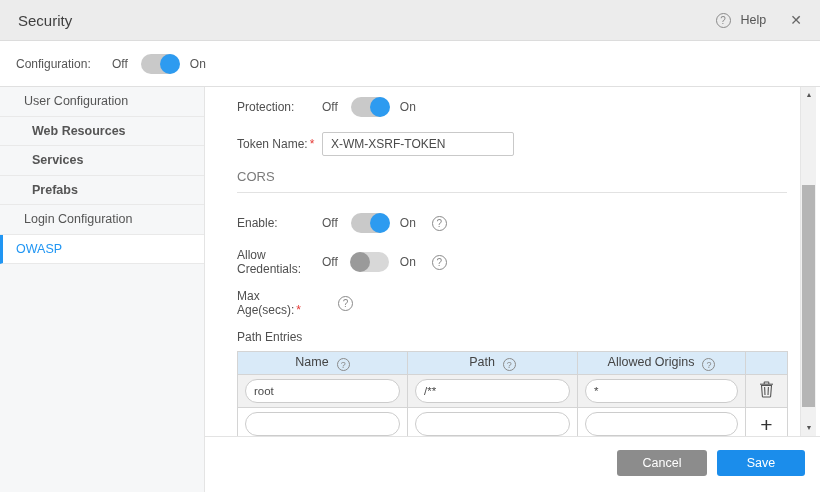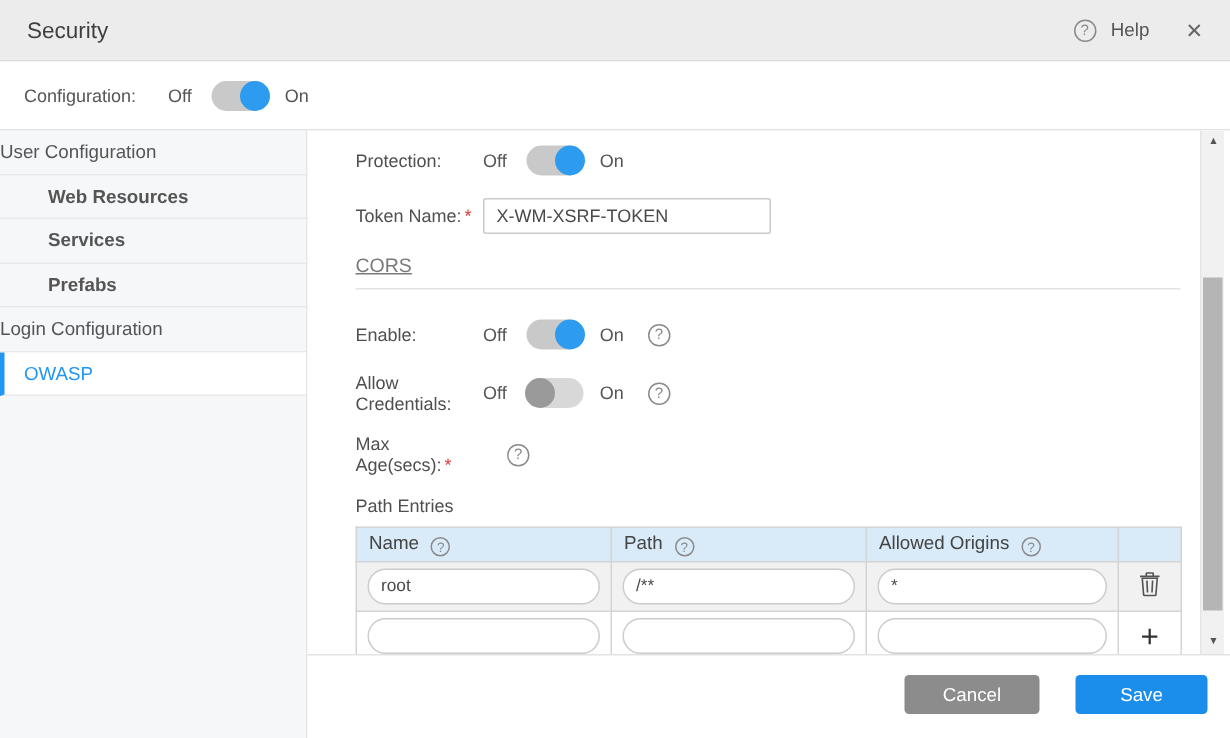--- a/index.html
+++ b/index.html
@@ -45,49 +45,49 @@
 
   
   .body { flex:1; display:grid; grid-template-columns:205px 1fr; grid-template-rows:350px 55px; }
 
   
   .sidebar {
     grid-row:1 / span 2; background:#f6f7f8; border-right:1px solid #e4e4e4;
     display:flex; flex-direction:column;
   }
   .nav-item {
-    height:29.5px; display:flex; align-items:center; padding-left:0;
+    height:29.5px; display:flex; align-items:center; padding-left:24px;
     border-bottom:1px solid #e9e9e9; color:#555; cursor:pointer; font-size:12.5px;
   }
   .nav-item.sub { padding-left:32px;font-weight:bold; }
   .nav-item.active {
     background:#fff; color:#2196f3; border-left:3px solid #2196f3; padding-left:13px;
   }
 
   
   .main { position:relative; background:#fff; border-bottom:1px solid #e3e3e3; overflow:hidden; }
   .content { position:absolute; left:32px; top:8px; width:550px; }
   .form-row { display:flex; align-items:center; margin-bottom:13px; min-height:24px; }
   .form-row .lbl { width:85px; flex:0 0 85px; color:#4f4f4f; }
   .req { color:#e53935; margin-left:2px; }
   .txt-input {
     width:192px; height:24px; border:1px solid #c9c9c9; border-radius:2px;
     padding:0 8px; font-size:12px; color:#4a4a4a; font-family:"Liberation Sans", sans-serif;
     background:#fff; outline:none;
   }
   .row-help { margin-left:16px; }
-  .section-head { color:#7a7a7a; font-size:13px; margin:4px 0 8px;text-decoration:underline; }
+  .section-head { color:#7a7a7a; font-size:13px; margin:4px 0 8px; }
   .divider { border-top:1px solid #e2e2e2; margin-bottom:18px; }
   .pe-label { color:#4f4f4f; margin:4px 0 7px; }
 
   
   table.pe { border-collapse:collapse; width:550px; table-layout:fixed; }
   table.pe th, table.pe td { border:1px solid #d4d4d4; }
   table.pe th {
-    background:#d9eaf8; font-weight:400; text-align:left; height:23px;
+    background:#d9eaf8; font-weight:400; text-align:center; height:23px;
     padding:0 8px; color:#444; font-size:12.5px;
   }
   table.pe th .help-circ { width:13px; height:13px; font-size:9px; margin-left:8px; vertical-align:-2px; }
   table.pe td { height:33px; padding:4px 7px; background:#fff; }
   table.pe tr.filled td { background:#f1f1f1; }
   table.pe td input {
     width:100%; height:24px; border:1px solid #ccc; border-radius:12px;
     padding:0 8px; font-size:11.5px; color:#4a4a4a; background:#fff; outline:none;
     font-family:"Liberation Sans", sans-serif;
   }
@@ -99,21 +99,21 @@
   .vscroll {
     position:absolute; top:0; right:4px; bottom:0; width:16px;
     background:#f1f1f1; border-left:1px solid #e5e5e5;
   }
   .vs-arrow { position:absolute; left:0; width:16px; height:12px; text-align:center;
     font-size:7px; color:#555; line-height:12px; cursor:pointer; }
   .vs-up { top:2px; } .vs-down { bottom:2px; }
   .vs-thumb { position:absolute; left:1px; width:13px; top:98px; height:222px; background:#b5b5b5; cursor:pointer; }
 
   
-  .footer { display:flex; align-items:center; justify-content:flex-end; padding:0 15px 4px; gap:24px; background:#fff; }
+  .footer { display:flex; align-items:center; justify-content:flex-end; padding:0 15px 4px; gap:10px; background:#fff; }
   .btn {
     height:26px; border:none; border-radius:3px; color:#fff; font-size:12.5px;
     font-family:"Liberation Sans", sans-serif; cursor:pointer;
   }
   .btn-cancel { width:90px; background:#8c8c8c; }
   .btn-save { width:88px; background:#1b8deb; }
 </style>
 </head>
 <body>
 

